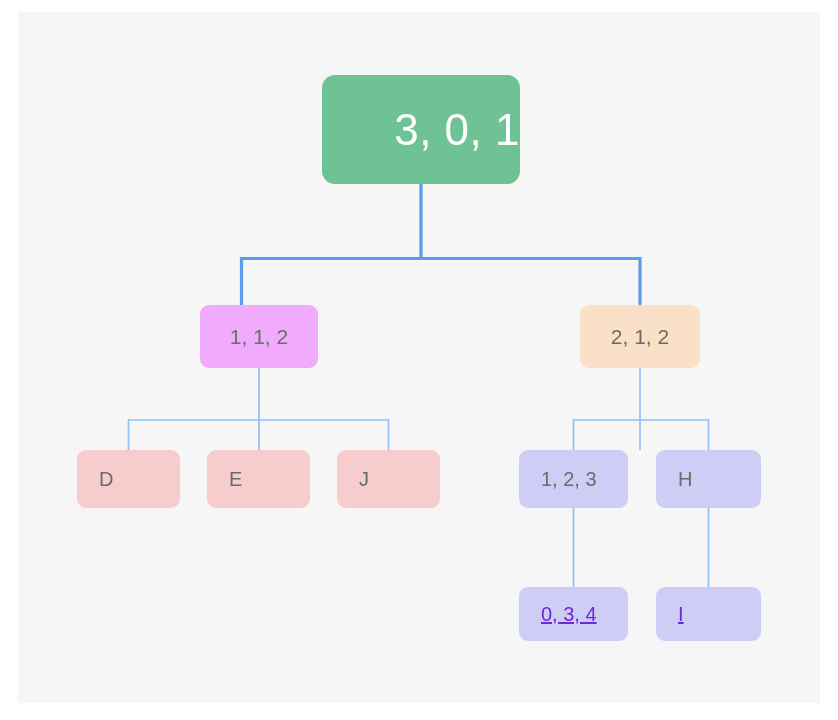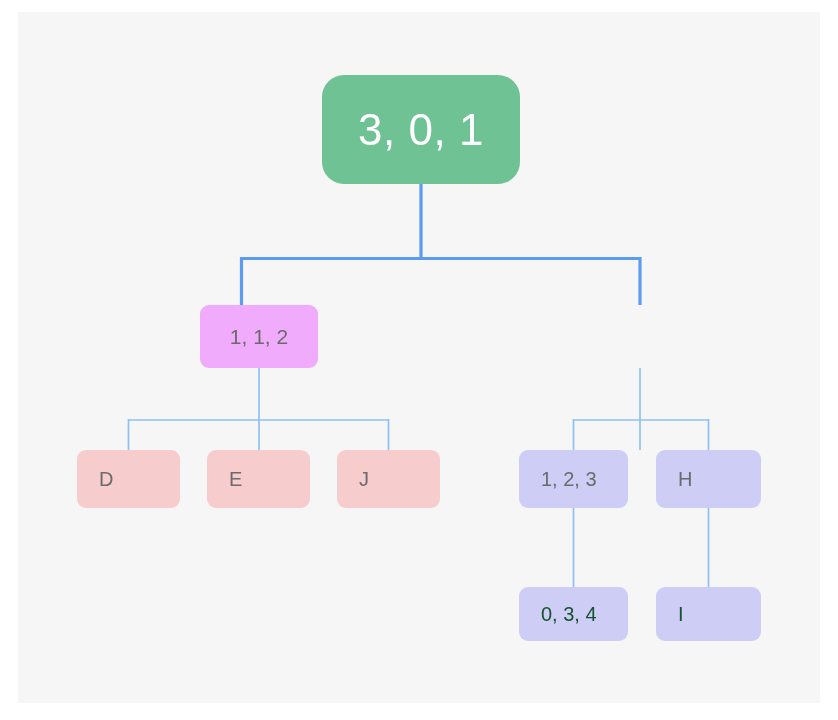--- a/index.html
+++ b/index.html
@@ -42,22 +42,22 @@
     line-height: 1;
   }
 
   
   .node.root {
     left: 304px;
     top: 63px;
     width: 198px;
     height: 109px;
     background: #6ec294;
-    border-radius: 22px;
-    justify-content: center;
+    border-radius: 13px;
+    justify-content: flex-end;
   }
   .node.root .node-label {
     color: #ffffff;
     font-size: 44px;
     letter-spacing: 0.5px;
   }
 
   
   .node.lvl2 {
     top: 293px;
@@ -98,21 +98,22 @@
   .node.n-h   { left: 638px; width: 105px; }
 
   
   .node.lvl4 {
     top: 575px;
     height: 54px;
     padding-left: 22px;
   }
   .node.lvl4 .node-label {
     font-size: 20px;
-    color: #14532d;
+    color: #6d28d9;
+    text-decoration: underline;
   }
   .node.n-034 { left: 501px; width: 109px; }
   .node.n-i   { left: 638px; width: 105px; }
 </style>
 </head>
 <body>
 
 <div id="tree-canvas">
 
   <svg class="edge-layer" viewBox="0 0 802 691" width="802" height="691" xmlns="http://www.w3.org/2000/svg">
@@ -145,20 +146,23 @@
   </svg>
 
   <div class="node root">
     <span class="node-label">3, 0, 1</span>
   </div>
 
   <div class="node lvl2 n-112">
     <span class="node-label">1, 1, 2</span>
   </div>
 
+  <div class="node lvl2 n-212">
+    <span class="node-label">2, 1, 2</span>
+  </div>
 
   <div class="node lvl3 pink n-d">
     <span class="node-label">D</span>
   </div>
 
   <div class="node lvl3 pink n-e">
     <span class="node-label">E</span>
   </div>
 
   <div class="node lvl3 pink n-j">

